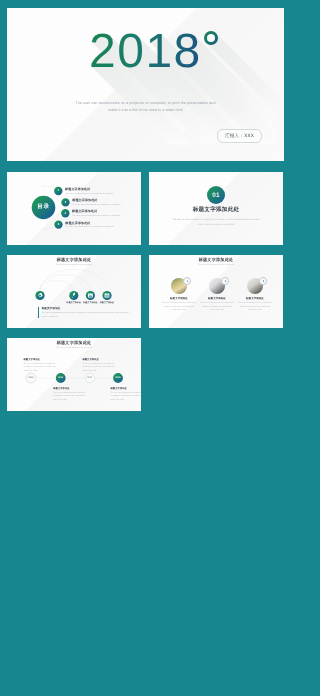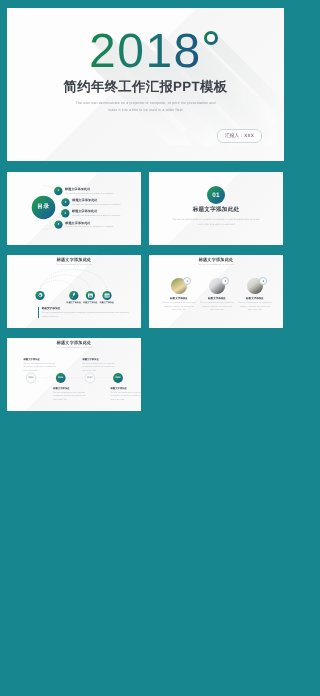--- a/index.html
+++ b/index.html
@@ -100,21 +100,20 @@
 <div class="deck">
 
   <div class="slide s-cover">
     <div class="sheen"></div>
     <div class="cv-degshadow"></div>
     <div class="cv-shadow">2018</div>
     <div class="cv-year">2018</div>
     <div class="cv-deg">
         <i></i>
       </div>
-    <div class="cv-title">简约年终工作汇报PPT模板</div>
     <div class="cv-sub">
       <div>The user can demonstrate on a projector or computer, or print the presentation and</div>
       <div>make it into a film to be used in a wider field</div>
     </div>
     <div class="cv-pill">
       <span>汇报人：XXX</span>
     </div>
   </div>
 
   <svg width="0" height="0" style="position:absolute" aria-hidden="true">

